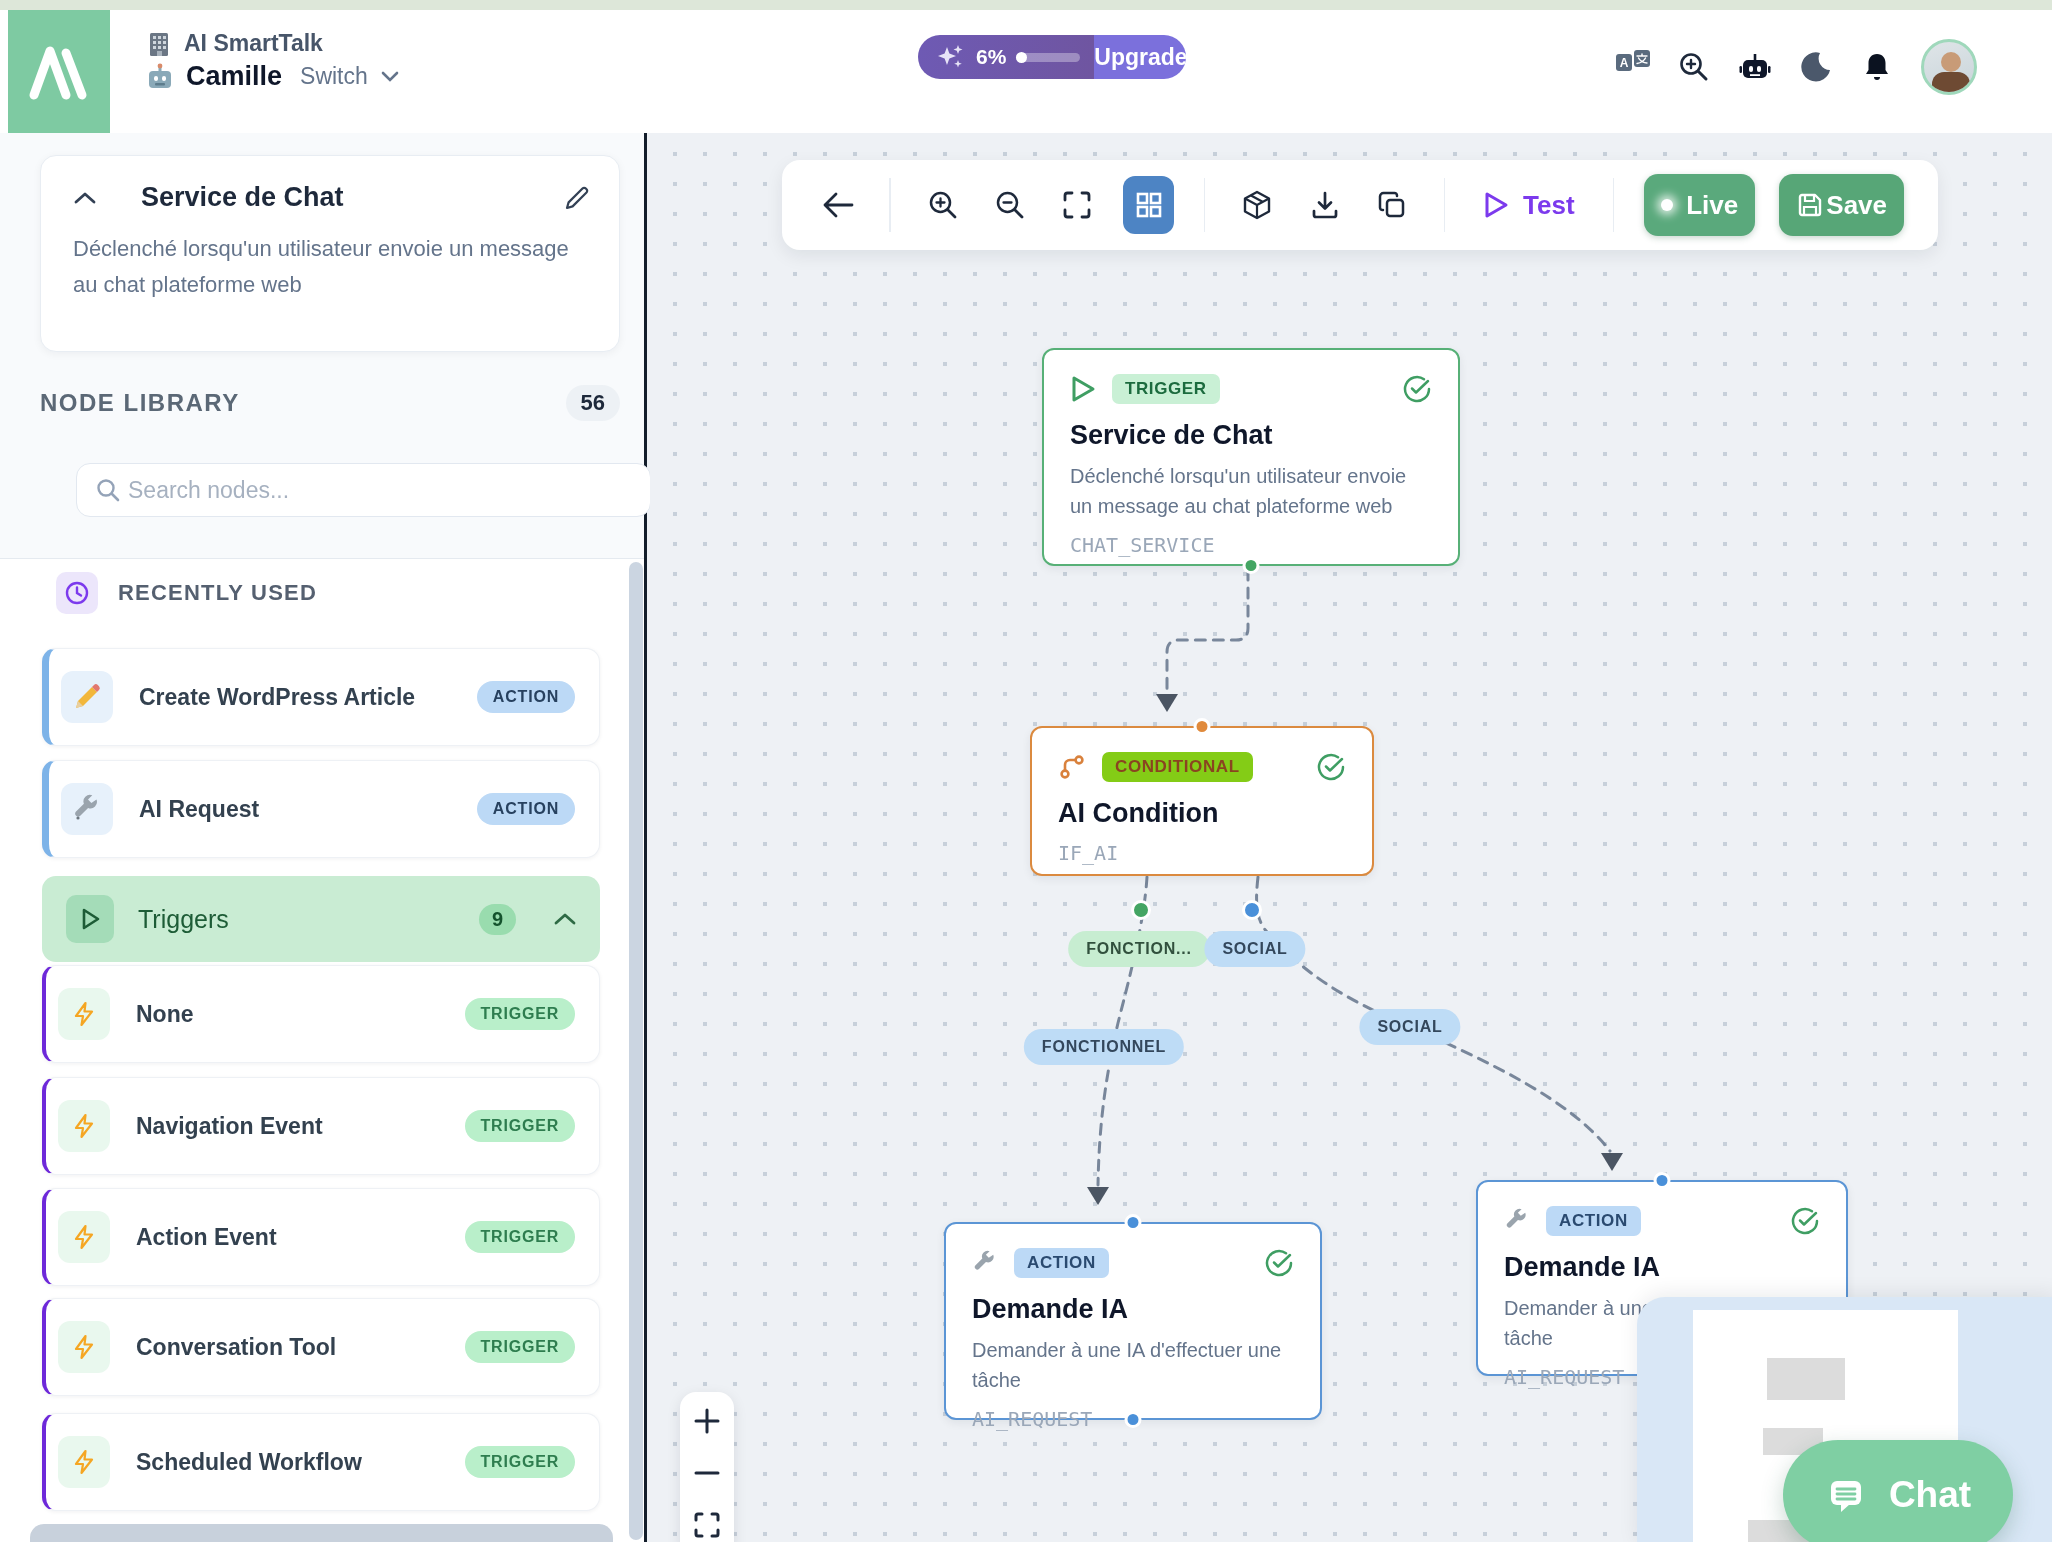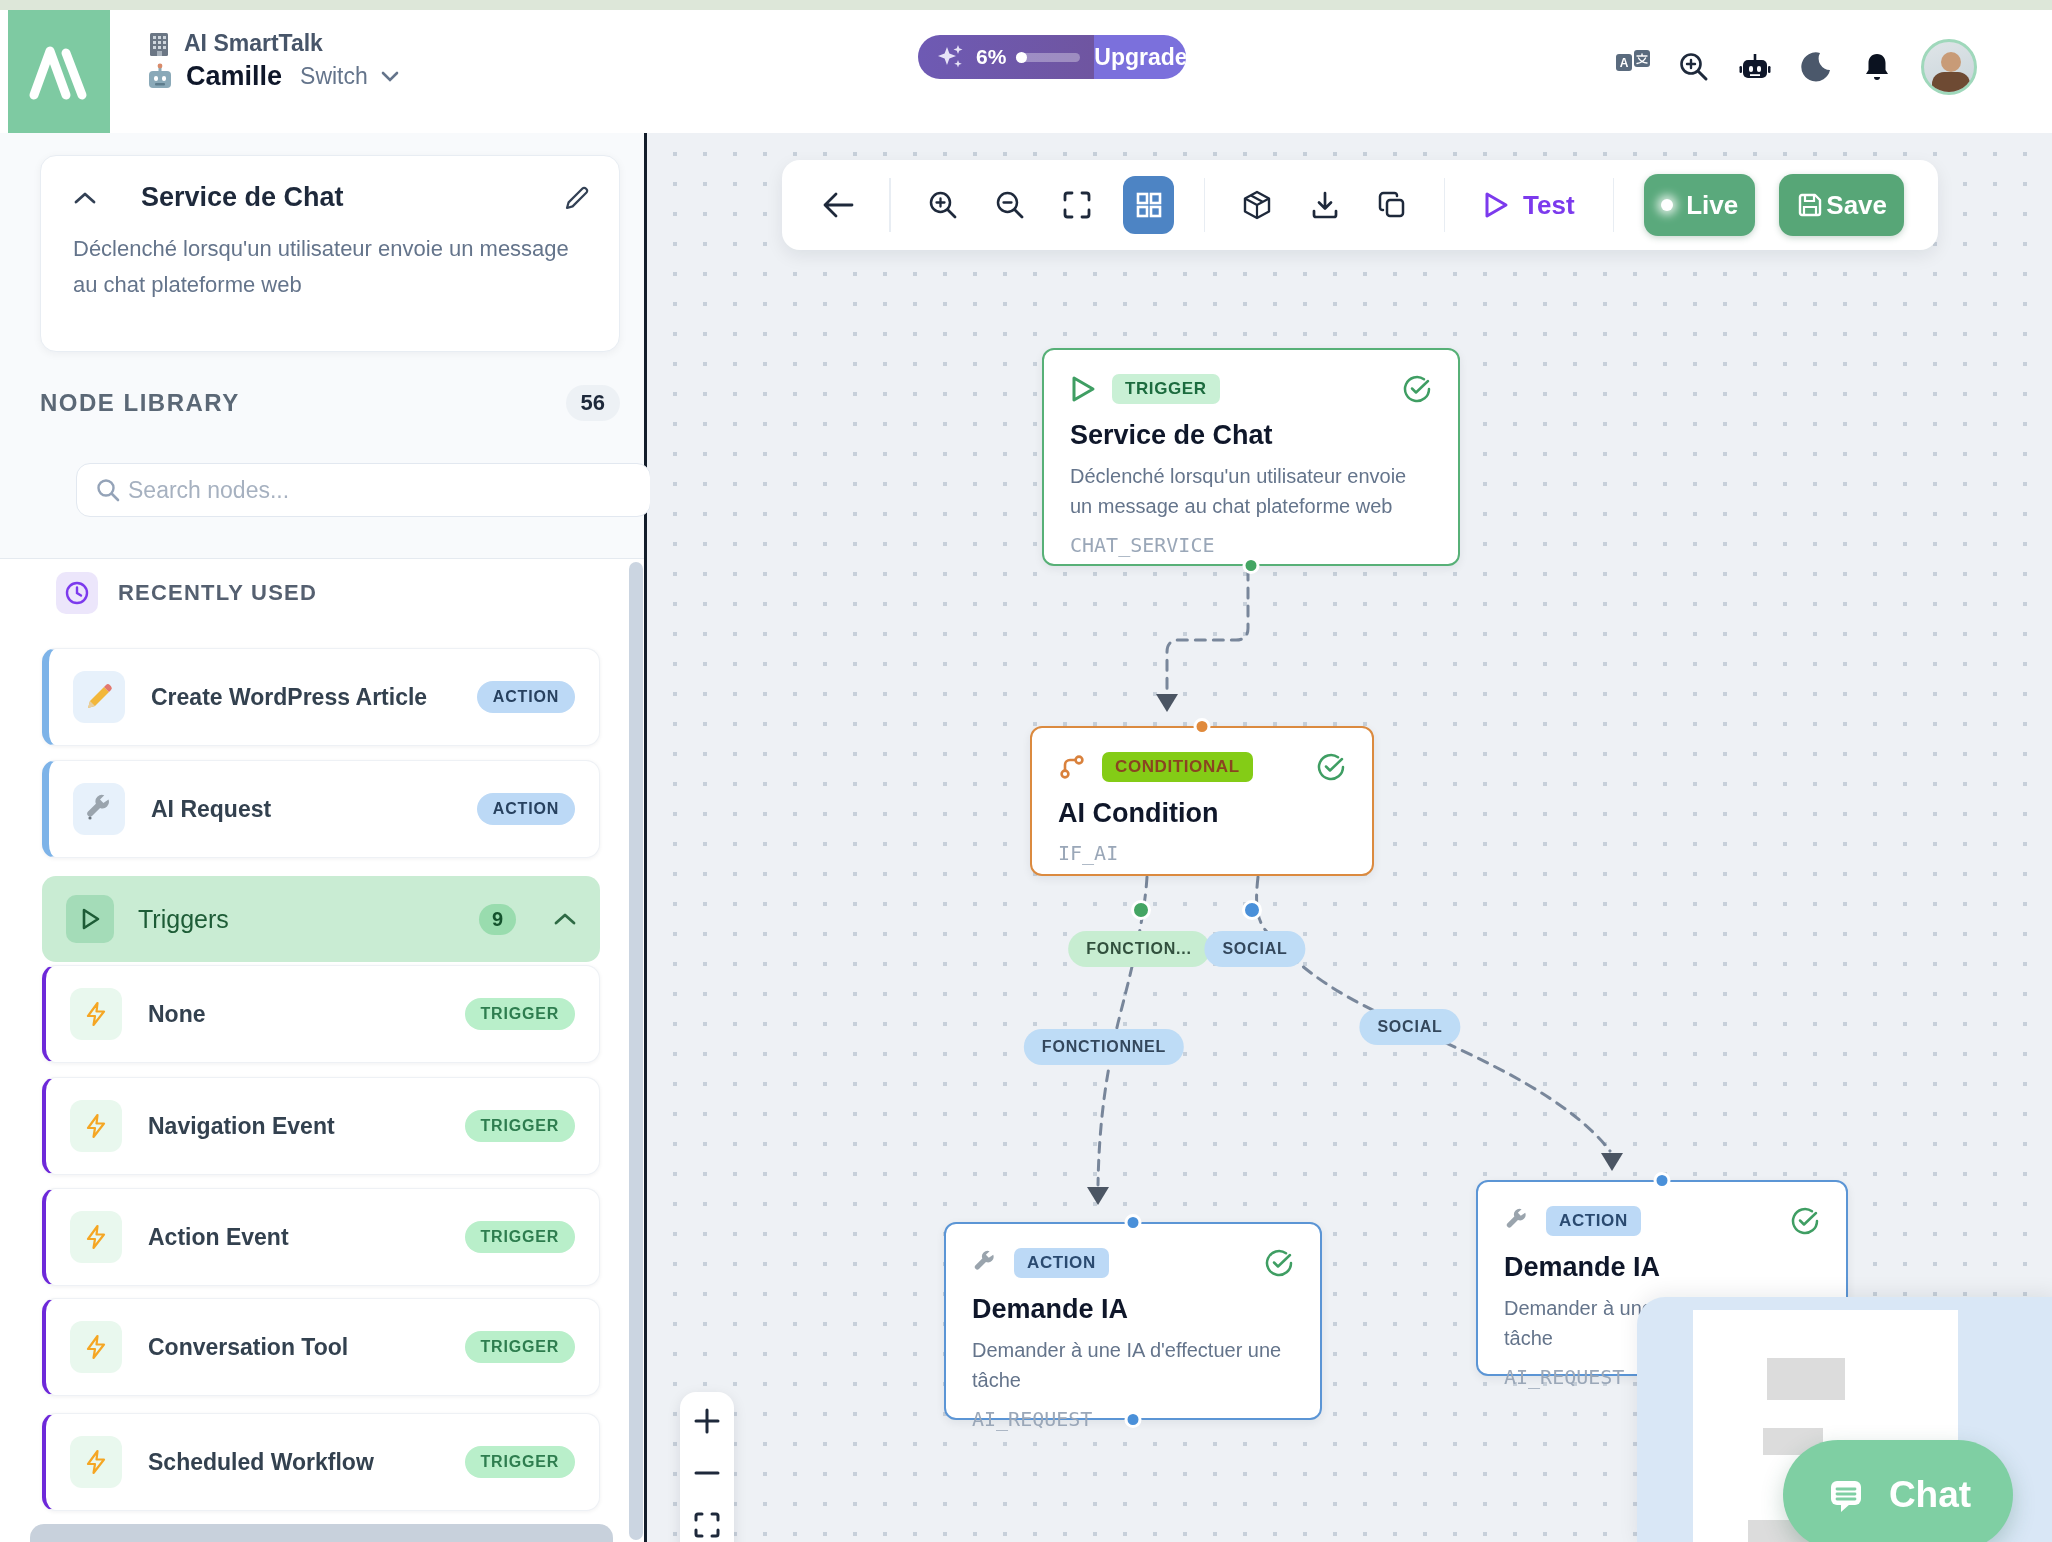--- a/index.html
+++ b/index.html
@@ -59,21 +59,21 @@
   .search input{border:none;outline:none;flex:1;font-size:23px;color:#334155;background:transparent;
                 font-family:"Liberation Sans","DejaVu Sans",sans-serif;}
   .search input::placeholder{color:#a6b1c0;}
 
   .recent-head{position:absolute;left:56px;top:439px;display:flex;align-items:center;gap:20px;}
   .clock-sq{width:42px;height:42px;border-radius:10px;background:#ece6fb;display:flex;align-items:center;justify-content:center;}
   .recent-title{font-size:22px;font-weight:700;color:#556070;letter-spacing:1.2px;}
 
   .item{position:absolute;left:42px;width:558px;height:98px;background:#fff;border:1px solid #eef1f5;
         border-radius:14px;box-shadow:0 1px 4px rgba(15,23,42,.06);display:flex;align-items:center;
-        padding:0 24px 0 24px;gap:26px;cursor:pointer;}
+        padding:0 24px 0 12px;gap:26px;cursor:pointer;}
   .item.accent-blue{border-left:7px solid #7db3e8;}
   .item.accent-green{border-left:4px solid #6d28d9;}
   .item-ic{width:52px;height:52px;border-radius:12px;display:flex;align-items:center;justify-content:center;flex:none;}
   .ic-blue{background:#e7f1fb;} .ic-green{background:#e9f8ee;}
   .item-name{flex:1;font-size:23px;font-weight:600;color:#33414f;}
   .badge{border-radius:999px;padding:7px 16px;font-size:16px;font-weight:700;letter-spacing:.8px;}
   .badge-action{background:#bcd9f6;color:#27415f;}
   .badge-trigger{background:#b9efca;color:#2e7d4f;}
 
   .trig-head{position:absolute;left:42px;top:743px;width:558px;height:86px;background:#c9ecd3;

